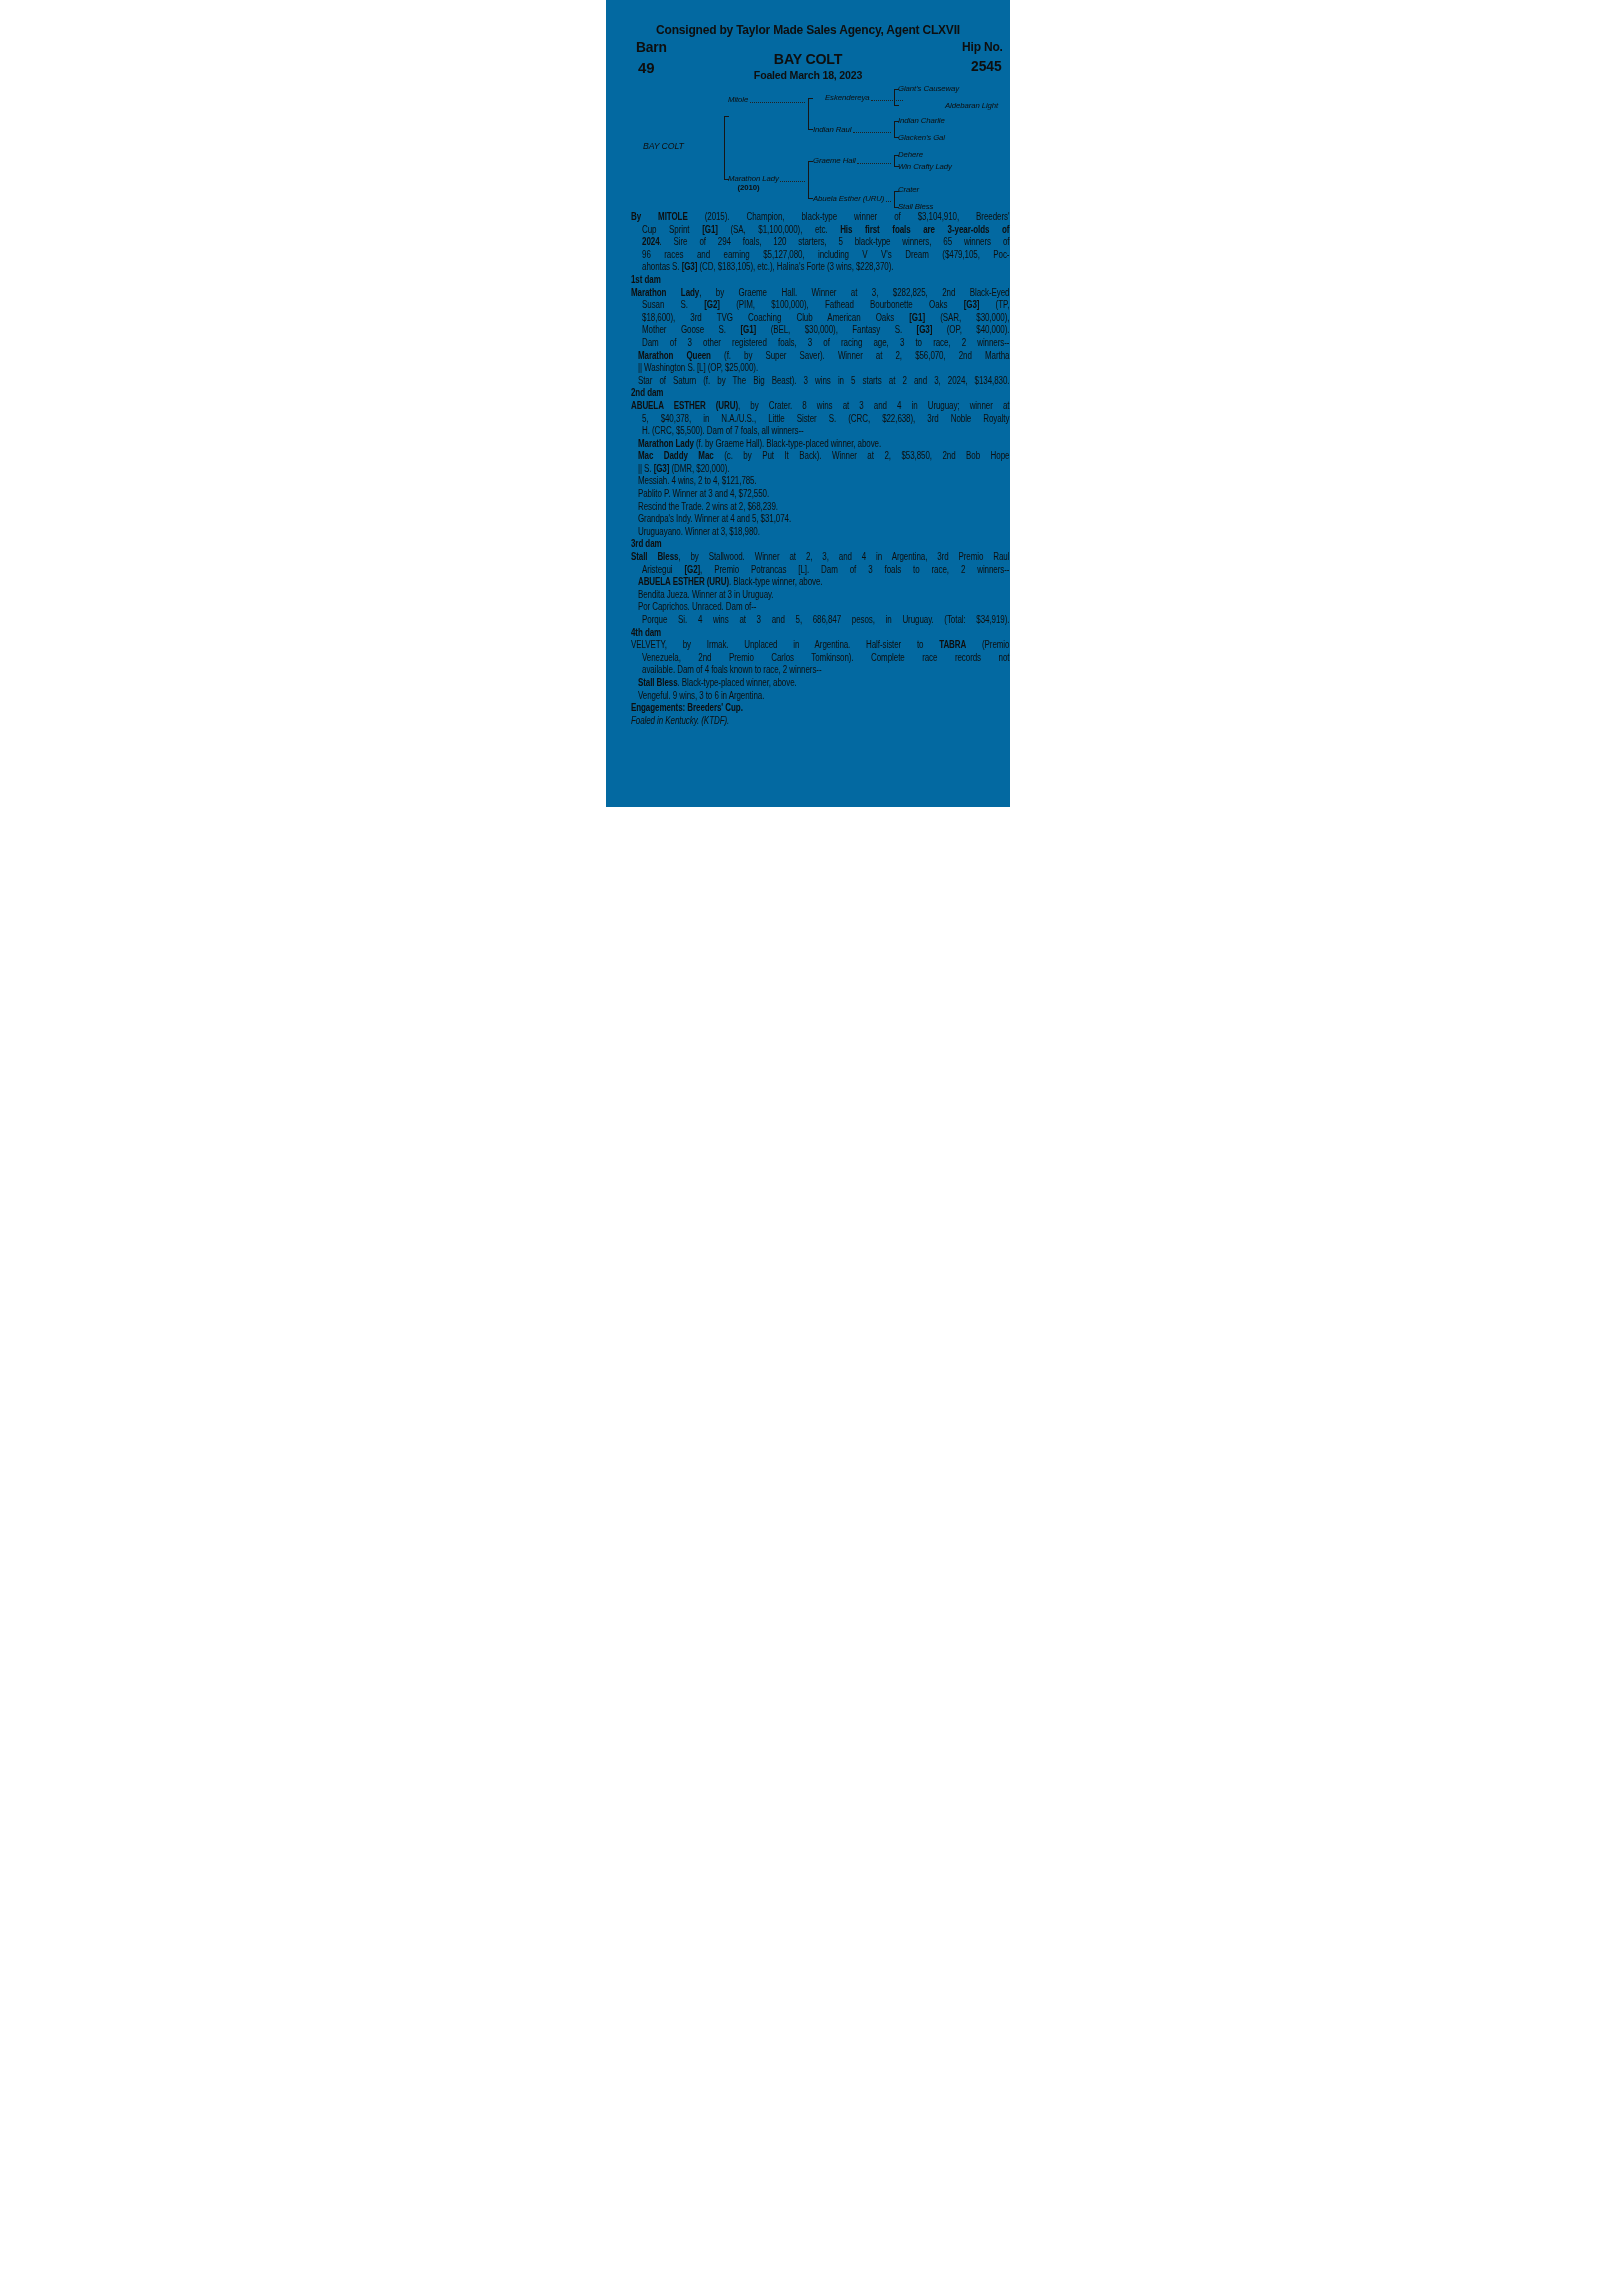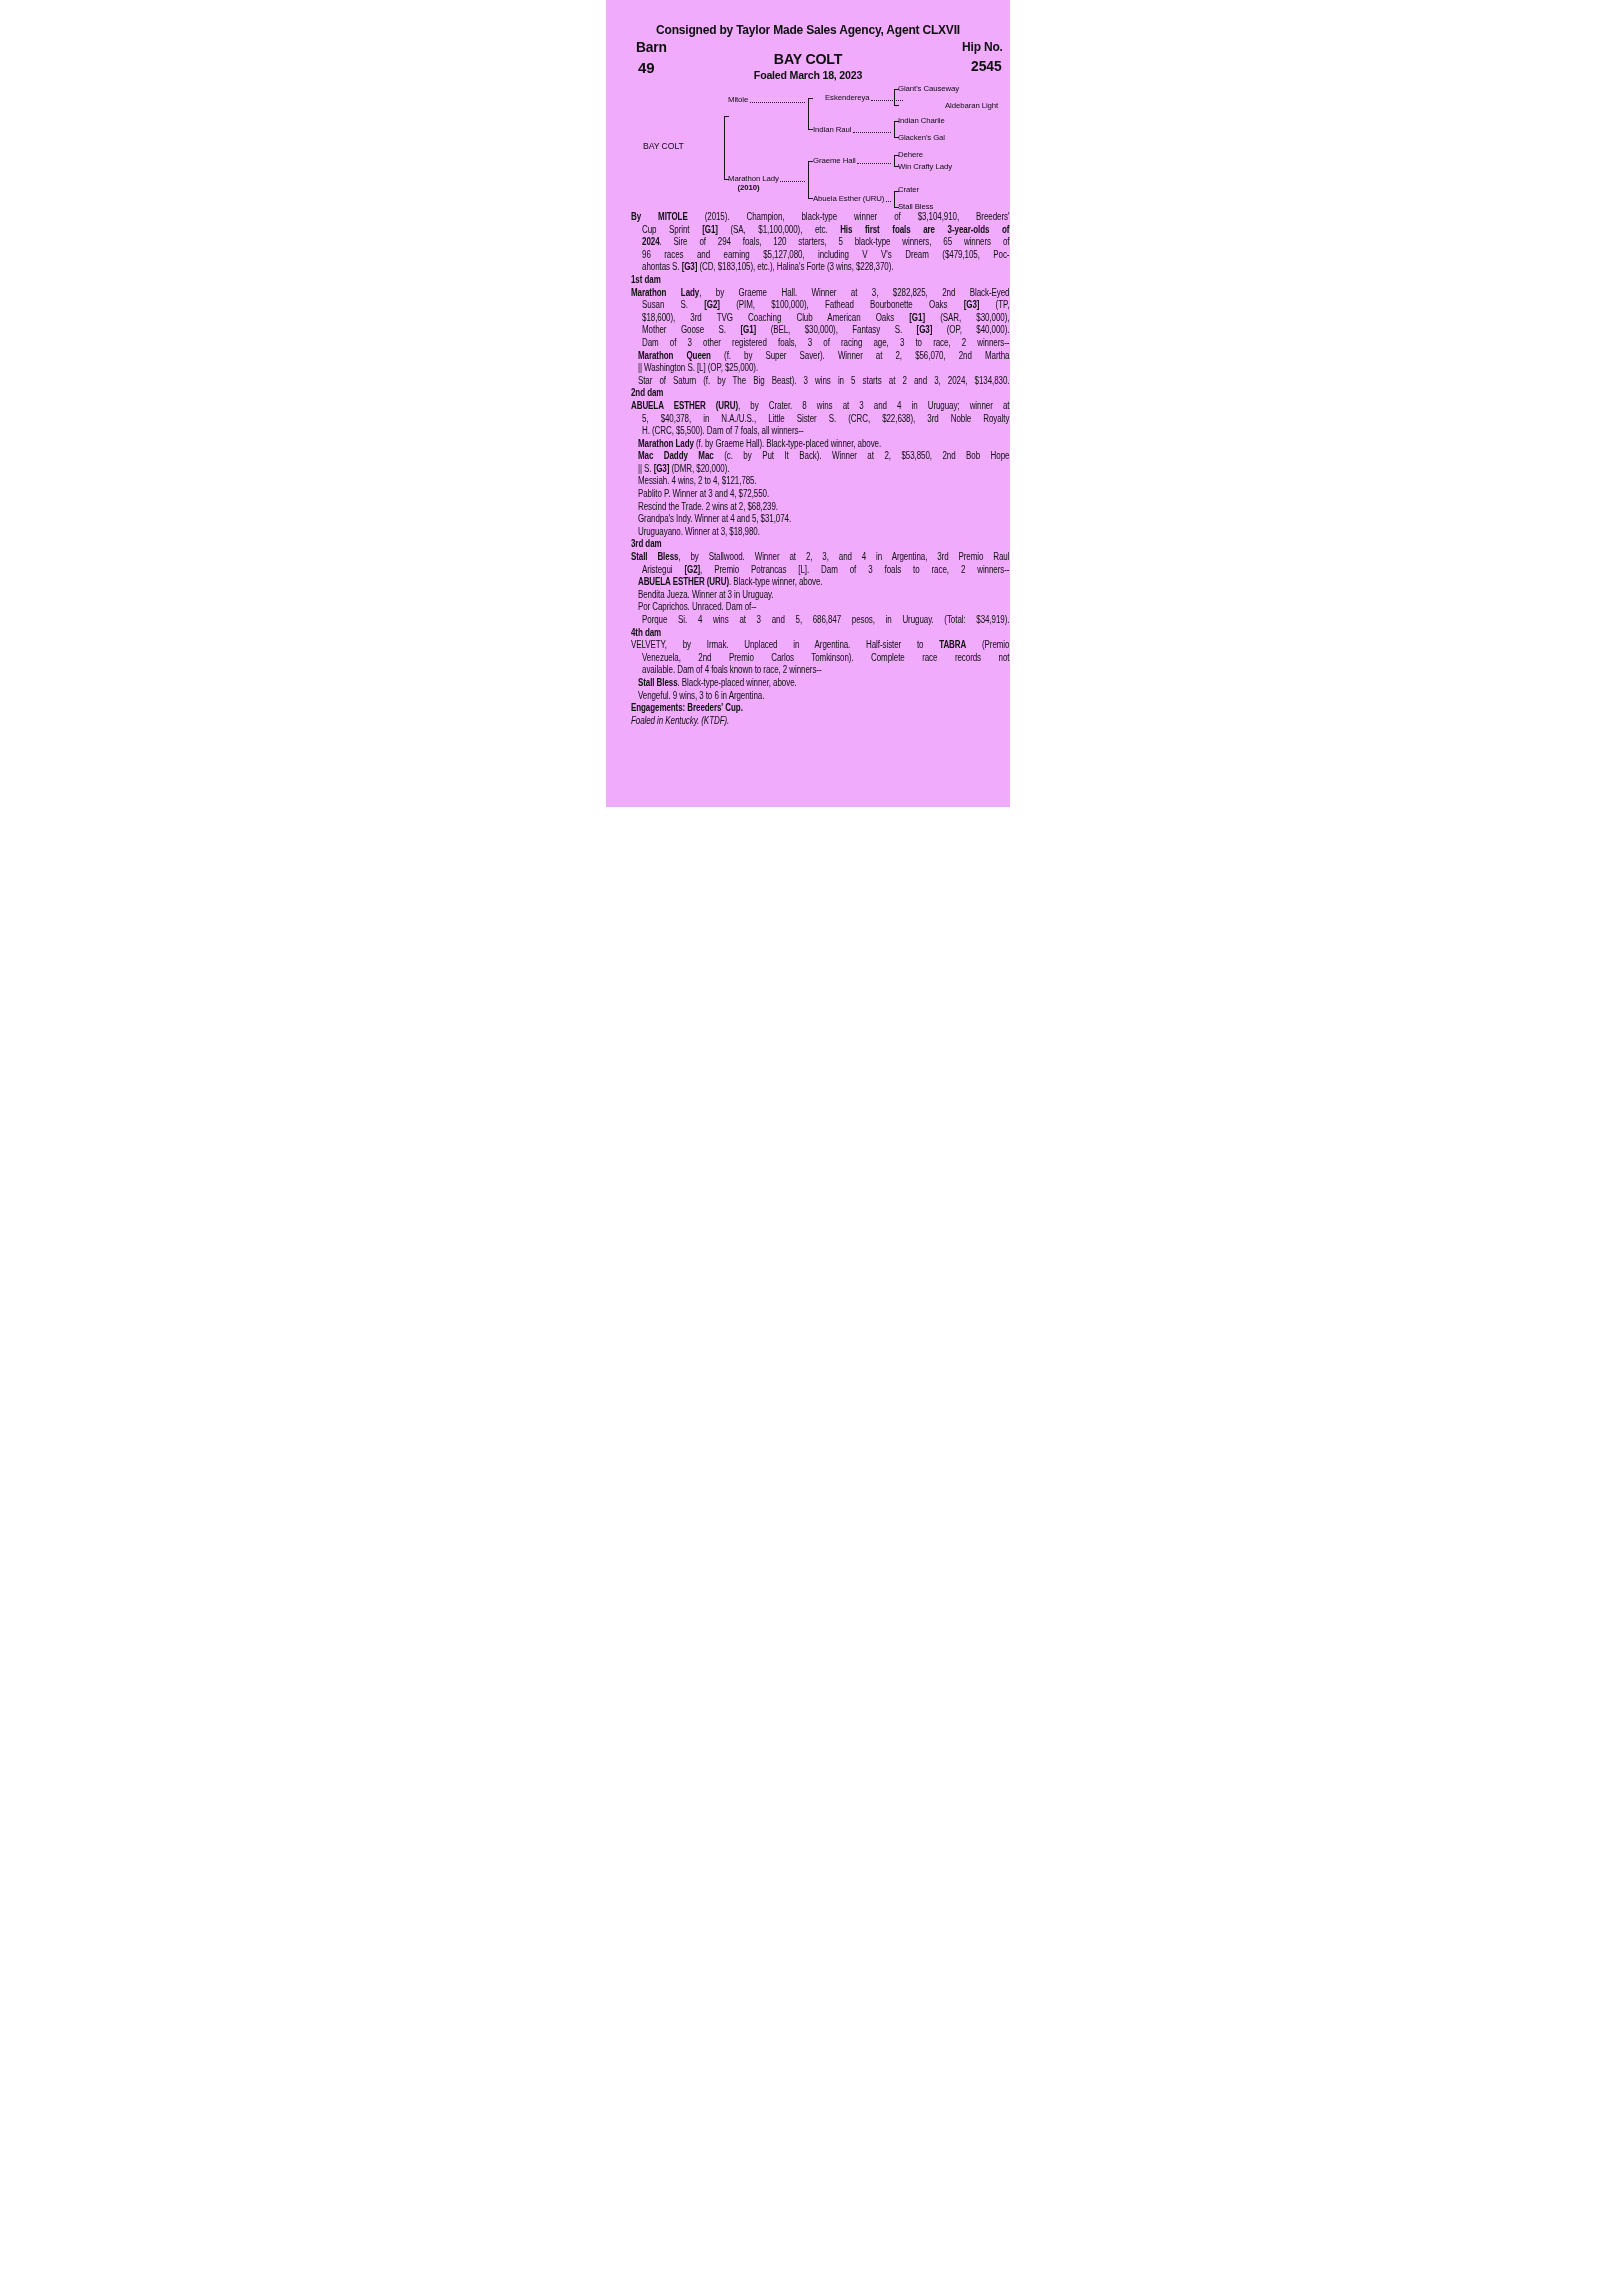--- a/index.html
+++ b/index.html
@@ -1,42 +1,42 @@
 <!DOCTYPE html>
 <html style="font-size:7.3px"><head>
 <meta charset="utf-8">
 <style>
   html,body{margin:0;padding:0;background:#ffffff;}
   .page{
     position:relative;
     width:404px;
     height:807px;
     margin:0 auto;
-    background:#f0abfc;
+    background:#0369a1;
     color:#0e0e0e;
     font-family:"Liberation Sans","DejaVu Sans",sans-serif;
     overflow:hidden;
   }
   
   .consigned{
     position:absolute;top:23px;left:0;right:0;
     text-align:center;font-size:12px;font-weight:bold;
     letter-spacing:-0.2px;
   }
   .barn-label{position:absolute;top:40px;left:30px;font-size:13.8px;font-weight:bold;letter-spacing:-0.2px;}
   .barn-number{position:absolute;top:59px;left:32px;font-size:15px;font-weight:bold;}
   .hip-label{position:absolute;top:40px;right:7.3px;font-size:12px;font-weight:bold;letter-spacing:-0.2px;text-align:right;}
   .hip-number{position:absolute;top:59px;right:8.3px;font-size:13.8px;font-weight:bold;text-align:right;}
   .title{position:absolute;top:51px;left:0;right:0;text-align:center;font-size:14.2px;font-weight:bold;letter-spacing:-0.2px;}
   .foaled{position:absolute;top:69px;left:0;right:0;text-align:center;font-size:10.6px;font-weight:bold;letter-spacing:-0.2px;}
   
   .tree{position:absolute;top:0;left:0;width:404px;height:216px;}
   .tnode{
     position:absolute;display:flex;
-    font-size:7.8px;line-height:10px;letter-spacing:-0.1px;white-space:nowrap;
+    font-size:7.8px;line-height:10px;letter-spacing:-0.1px;white-space:nowrap;font-style:italic;
   }
   .tnode .leader{flex:1 1 auto;border-bottom:0.9px dotted #222;margin:0 1.4px 2.3px 1.4px;min-width:2.8px;}
   .subject{font-size:8.7px;}
   .tsub{position:absolute;font-size:7.8px;line-height:9.2px;letter-spacing:-0.1px;text-align:center;}
   .bracket{position:absolute;border-left:0.9px solid #161616;}
   .bracket::before,.bracket::after{
     content:"";position:absolute;left:0;width:4.1px;border-top:0.9px solid #161616;
   }
   .bracket::before{top:0;}
   .bracket::after{bottom:0;}

